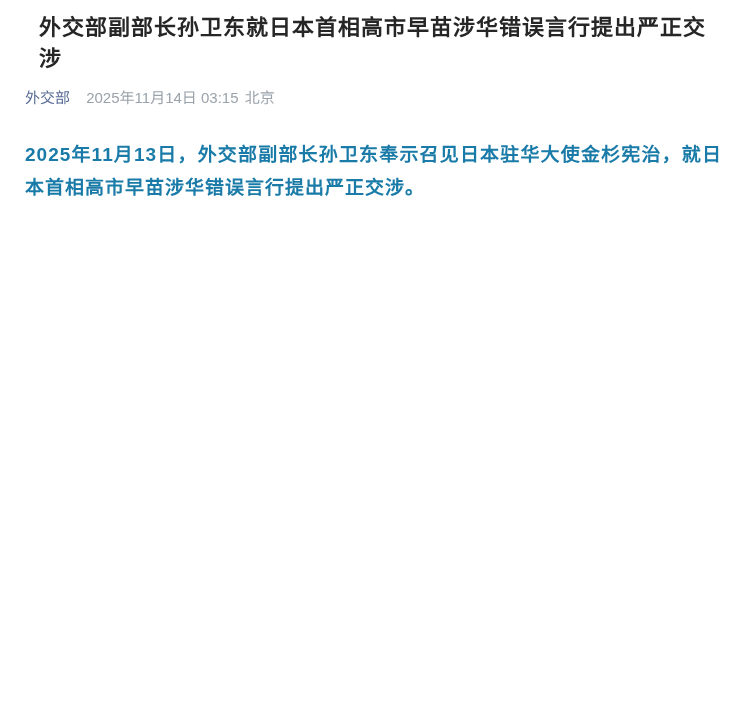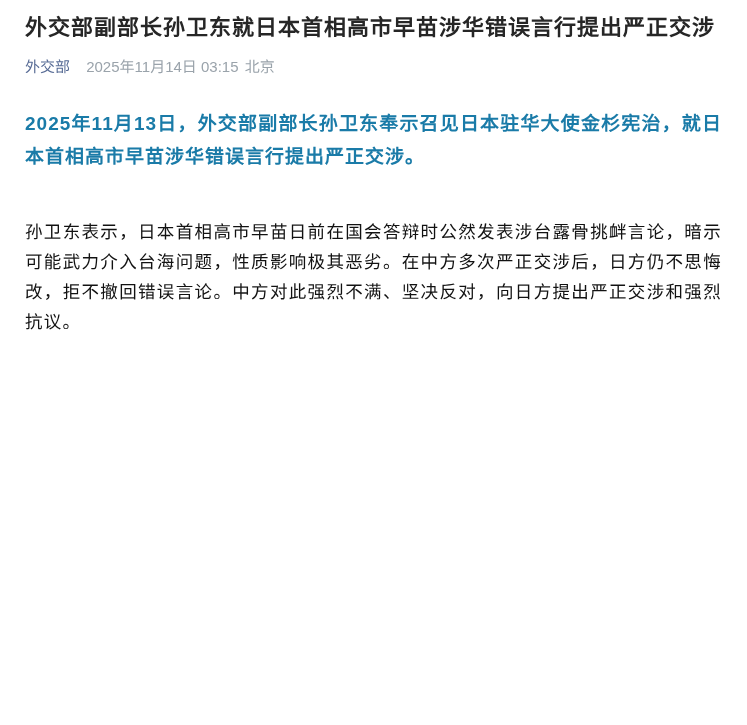--- a/index.html
+++ b/index.html
@@ -9,21 +9,21 @@
     font-family: "Liberation Sans", "DejaVu Sans", sans-serif;
   }
   .page {
     width: 747px;
     min-height: 725px;
     box-sizing: border-box;
     background: #ffffff;
     padding: 12px 25px 15px 25px;
   }
   .title {
-    margin: 0 0 14px 0;
+    margin: 0 0 14px 14px;
     font-size: 22px;
     font-weight: 700;
     line-height: 31px;
     letter-spacing: 1px;
     color: var(--title-color, #262626);
   }
   .meta {
     font-size: 15px;
     line-height: 20px;
     margin-bottom: 30px;
@@ -70,16 +70,15 @@
   <h1 class="title">外交部副部长孙卫东就日本首相高市早苗涉华错误言行提出严正交涉</h1>
 
   <div class="meta">
     <span class="account">外交部</span>
     <span class="datetime">2025年11月14日 03:15</span>
     <span class="location">北京</span>
   </div>
 
   <div class="content">
     <p class="lead">2025年11月13日，外交部副部长孙卫东奉示召见日本驻华大使金杉宪治，就日本首相高市早苗涉华错误言行提出严正交涉。</p>
-    <p>孙卫东表示，日本首相高市早苗日前在国会答辩时公然发表涉台露骨挑衅言论，暗示可能武力介入台海问题，性质影响极其恶劣。在中方多次严正交涉后，日方仍不思悔改，拒不撤回错误言论。中方对此强烈不满、坚决反对，向日方提出严正交涉和强烈抗议。</p>
   </div>
 
 </div>
 
 </body></html>

